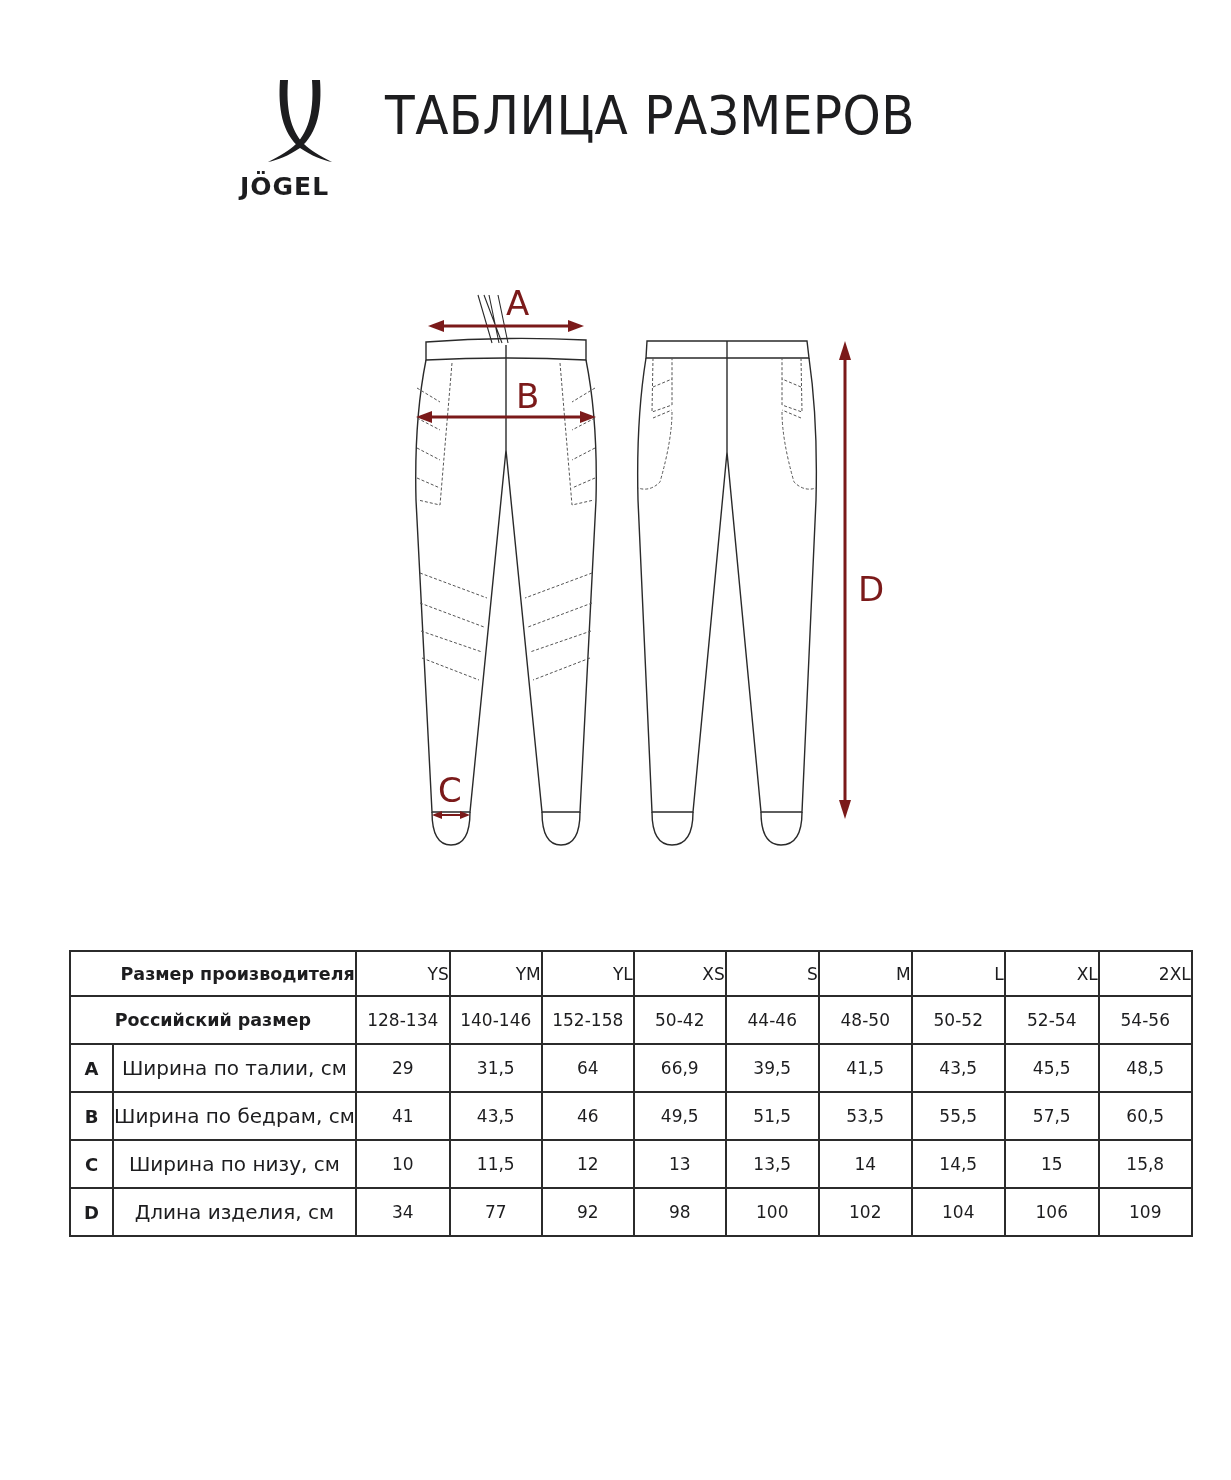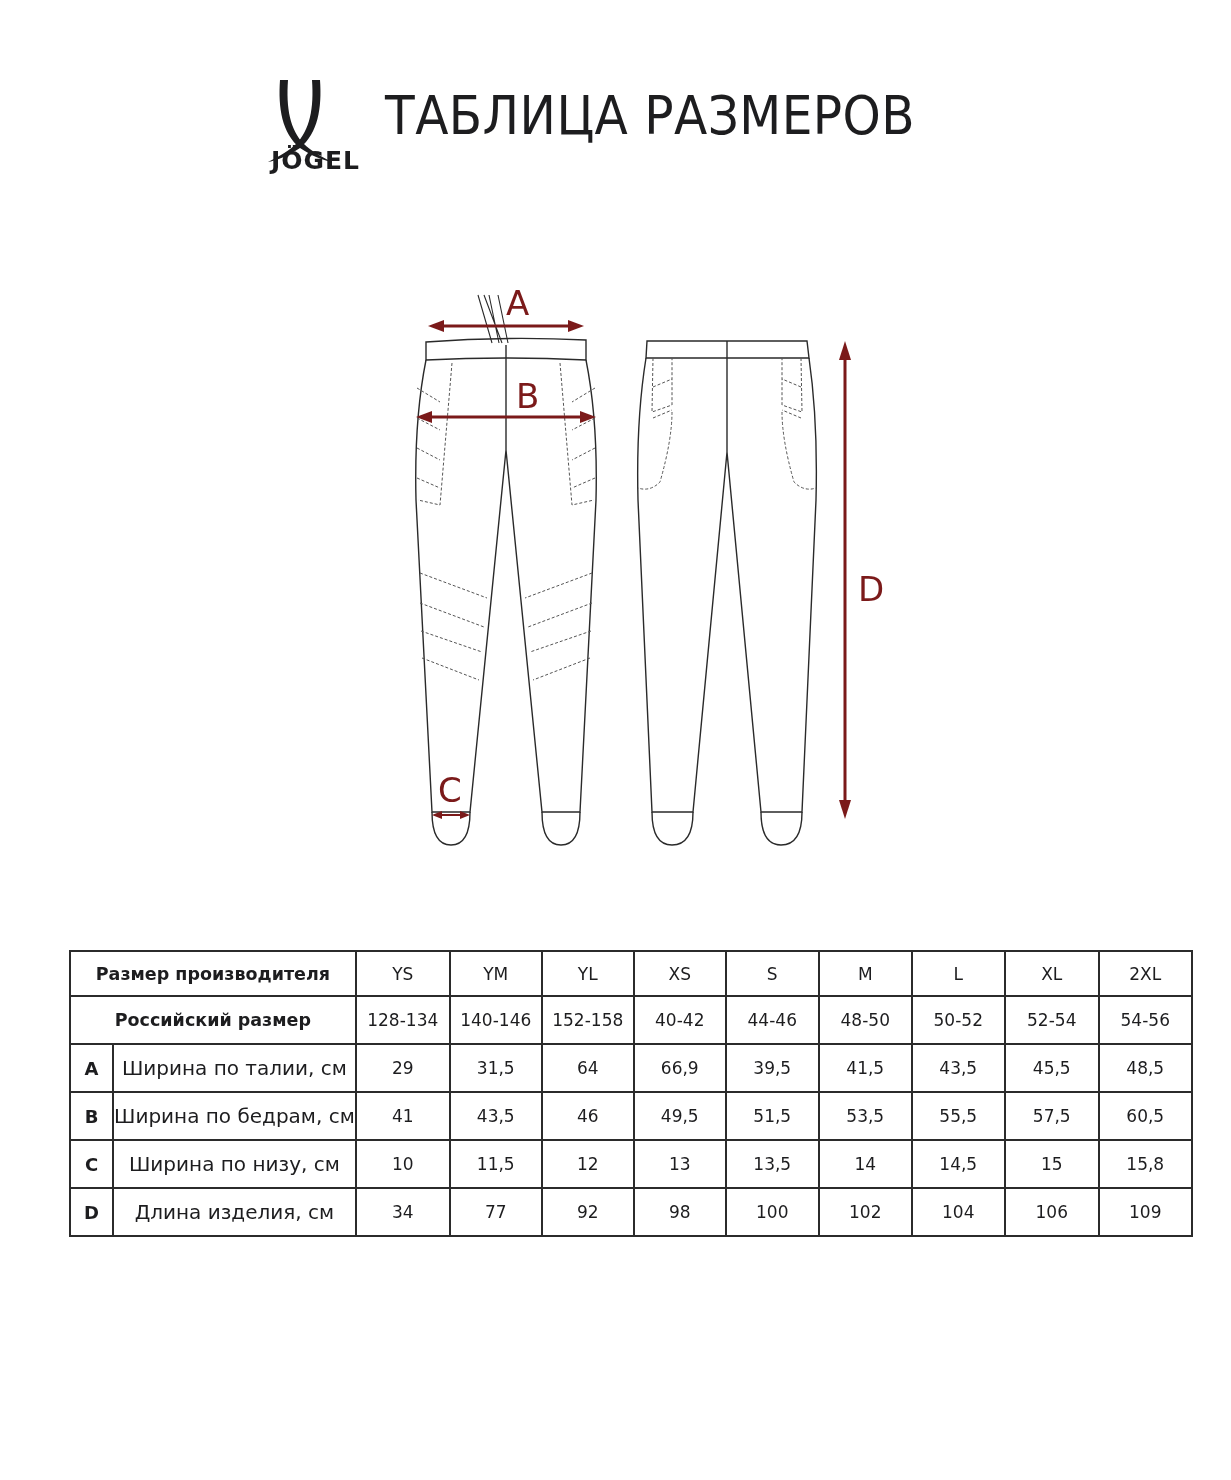--- a/index.html
+++ b/index.html
@@ -1,37 +1,37 @@
 <!DOCTYPE html>
 <html><head>
   <meta charset="utf-8">
   <style>
     html, body { margin: 0; padding: 0; background: #ffffff; }
     body { width: 1231px; height: 1480px; position: relative; overflow: hidden;
            font-family: "DejaVu Sans", sans-serif; color: #1d1d1f; }
     .header { position: absolute; left: 0; top: 0; width: 1231px; height: 220px; }
     .logo { position: absolute; left: 240px; top: 78px; width: 120px; height: 115px; }
     .logo svg { display: block; }
-    .logo-word { position: absolute; left: 0; top: 68px; width: 120px; text-align: right;
+    .logo-word { position: absolute; left: 0; top: 94px; width: 120px; text-align: left;
                  font-family: "DejaVu Sans", sans-serif; font-weight: bold; font-size: 25px;
                  letter-spacing: 1px; color: #1d1d1f; }
     .title { position: absolute; left: 385px; top: 84px; font-family: "DejaVu Sans", sans-serif;
              font-size: 54px; font-weight: normal; letter-spacing: 0.5px; color: #1d1d1f;
              transform: scaleX(0.90); transform-origin: left top; white-space: nowrap; }
     .diagram { position: absolute; left: 400px; top: 280px; width: 520px; height: 580px; }
     .diagram svg { display: block; }
     .table-wrap { position: absolute; left: 69px; top: 950px; }
     table.size-table { border-collapse: collapse; table-layout: fixed; }
     table.size-table td { border: 2px solid #2b2b2b; text-align: center; vertical-align: middle;
                           padding: 0; font-family: "DejaVu Sans", sans-serif; font-size: 17px;
                           color: #1d1d1f; }
     table.size-table td.hdr-label { font-weight: bold; font-size: 17.5px; }
     table.size-table td.letter { font-weight: bold; font-size: 18px; }
     table.size-table td.param { font-size: 20px; white-space: nowrap; }
-    tr.r-head td { height: 43px; }
+    tr.r-head td { height: 43px; text-align: right; }
     tr.r-ru td { height: 46px; }
     tr.r-m td { height: 46px; }
   </style>
 </head>
 <body>
 
 <div class="header">
   <div class="logo">
     <svg width="120" height="85" viewBox="0 0 120 85">
       <path d="M40 2 C 38 30, 42 55, 60 70 C 72 78, 82 82, 92 84 C 80 78, 70 72, 64 66 C 50 52, 46 30, 48 2 Z" fill="#1d1d1f"></path>
@@ -125,21 +125,21 @@
       <td>M</td>
       <td>L</td>
       <td>XL</td>
       <td>2XL</td>
     </tr>
     <tr class="r-ru">
       <td colspan="2" class="hdr-label">Российский размер</td>
       <td>128-134</td>
       <td>140-146</td>
       <td>152-158</td>
-      <td>40-42</td>
+      <td>50-42</td>
       <td>44-46</td>
       <td>48-50</td>
       <td>50-52</td>
       <td>52-54</td>
       <td>54-56</td>
     </tr>
     <tr class="r-m">
       <td class="letter">A</td>
       <td class="param">Ширина по талии, см</td>
       <td>29</td>

